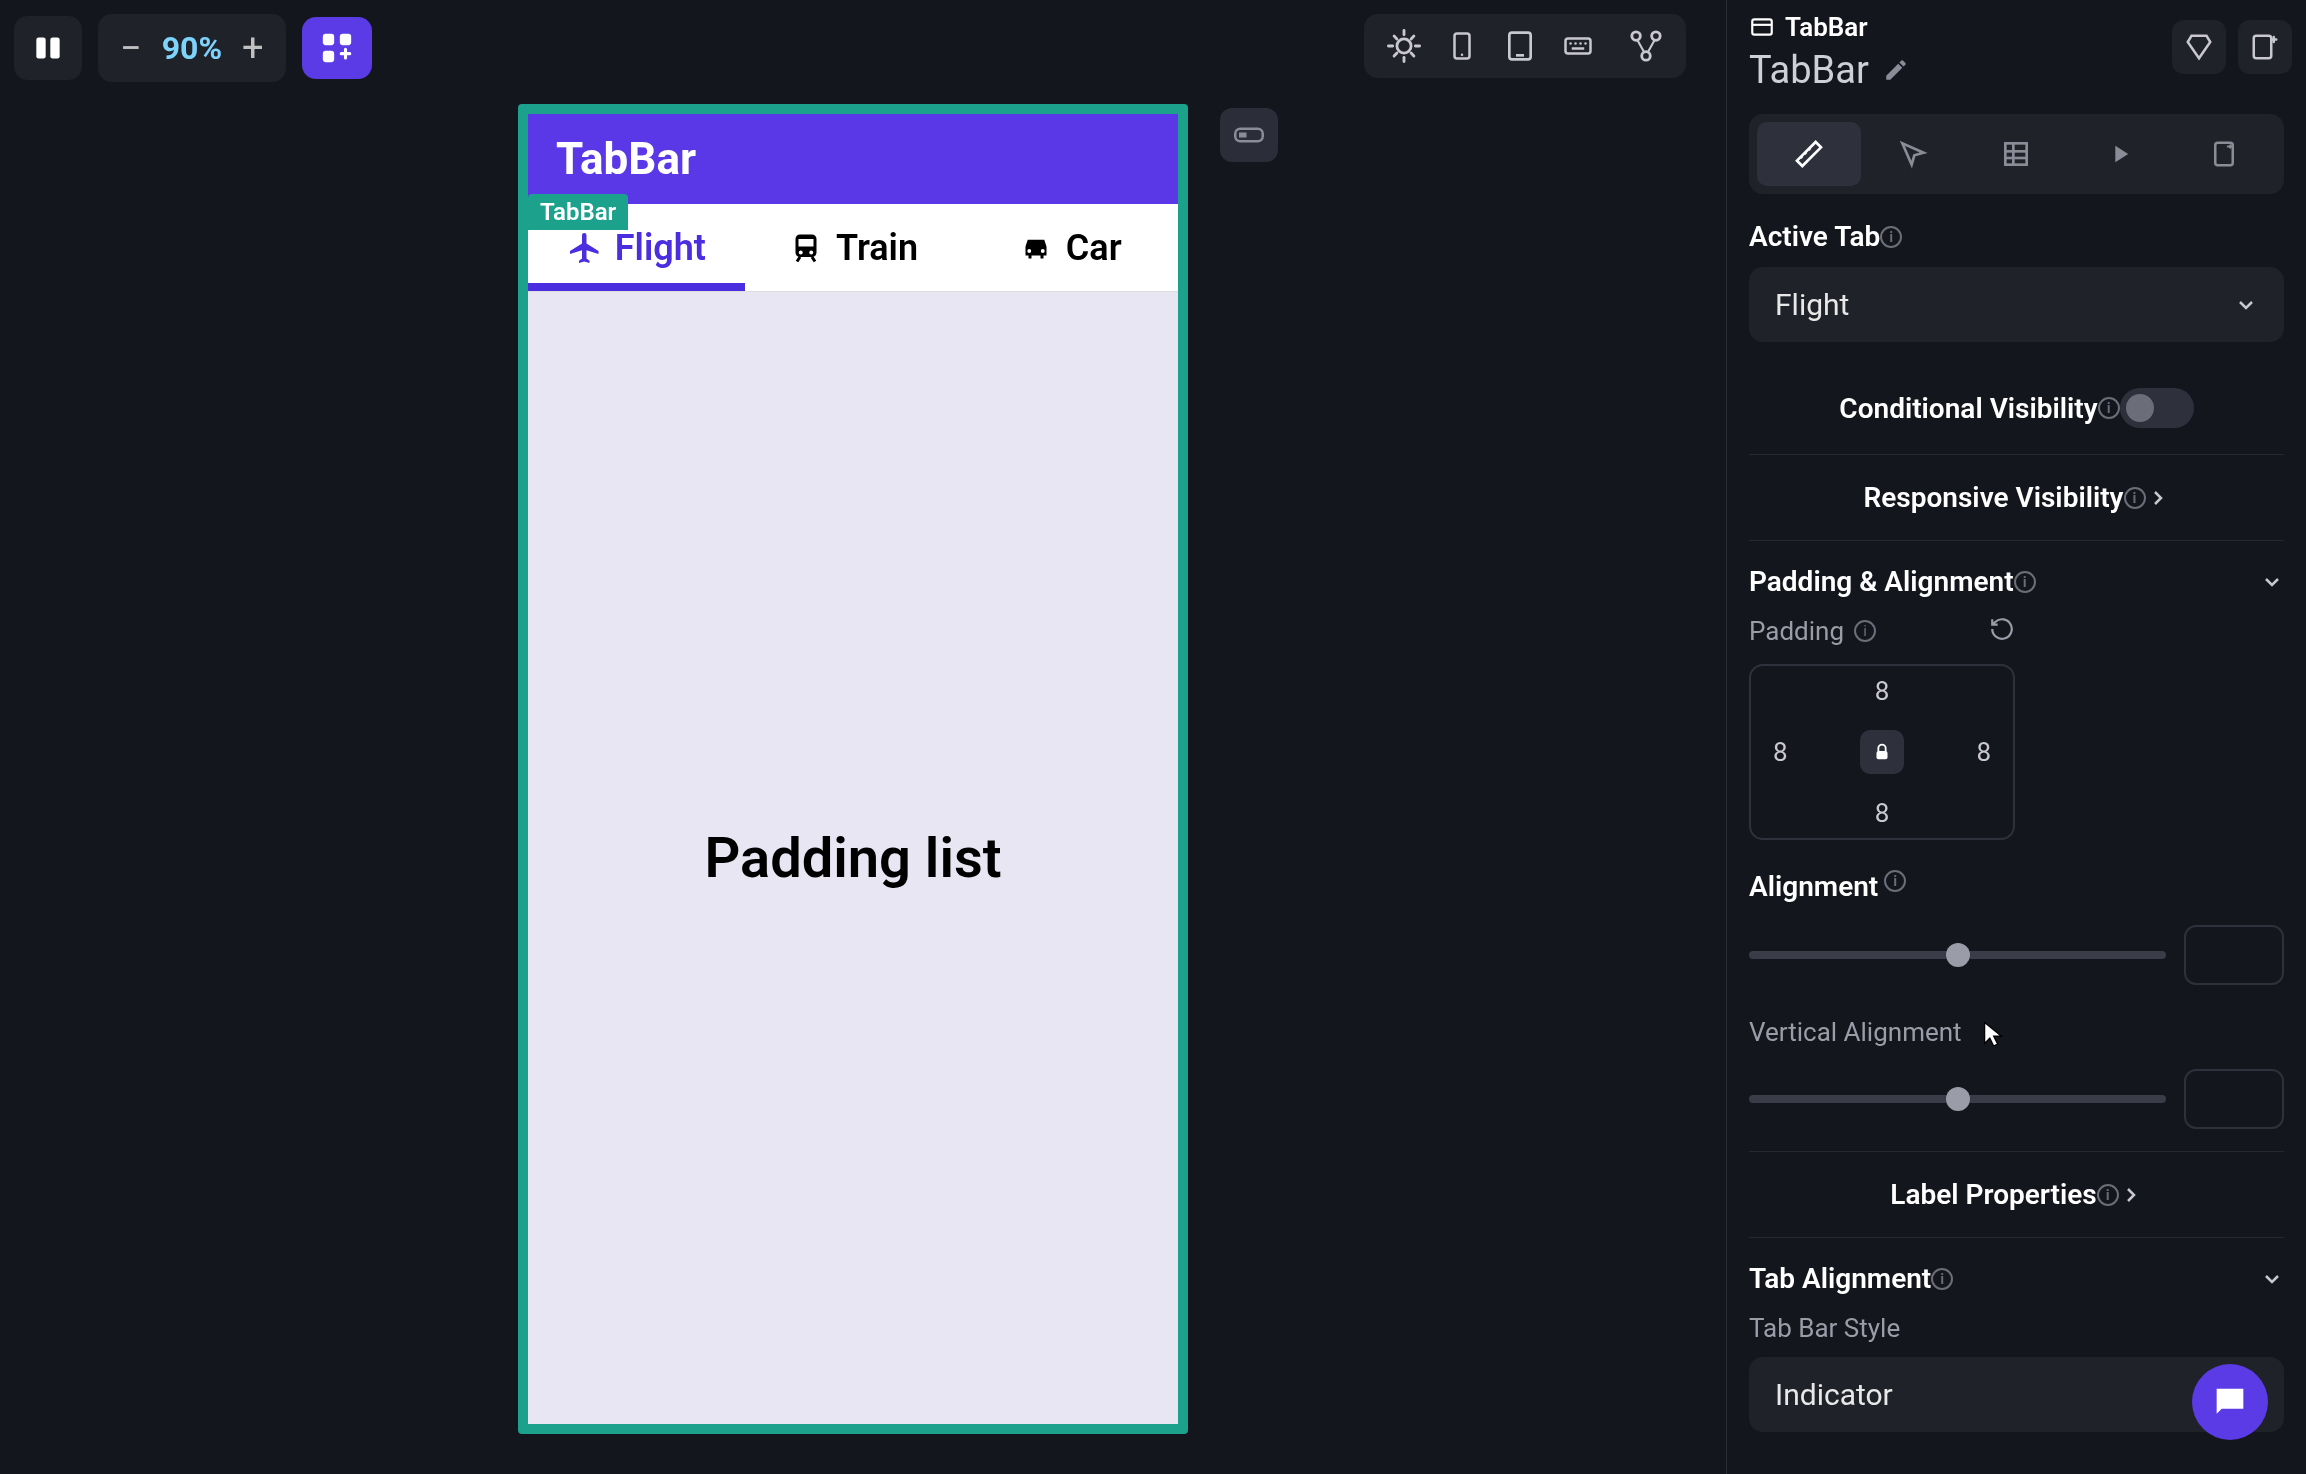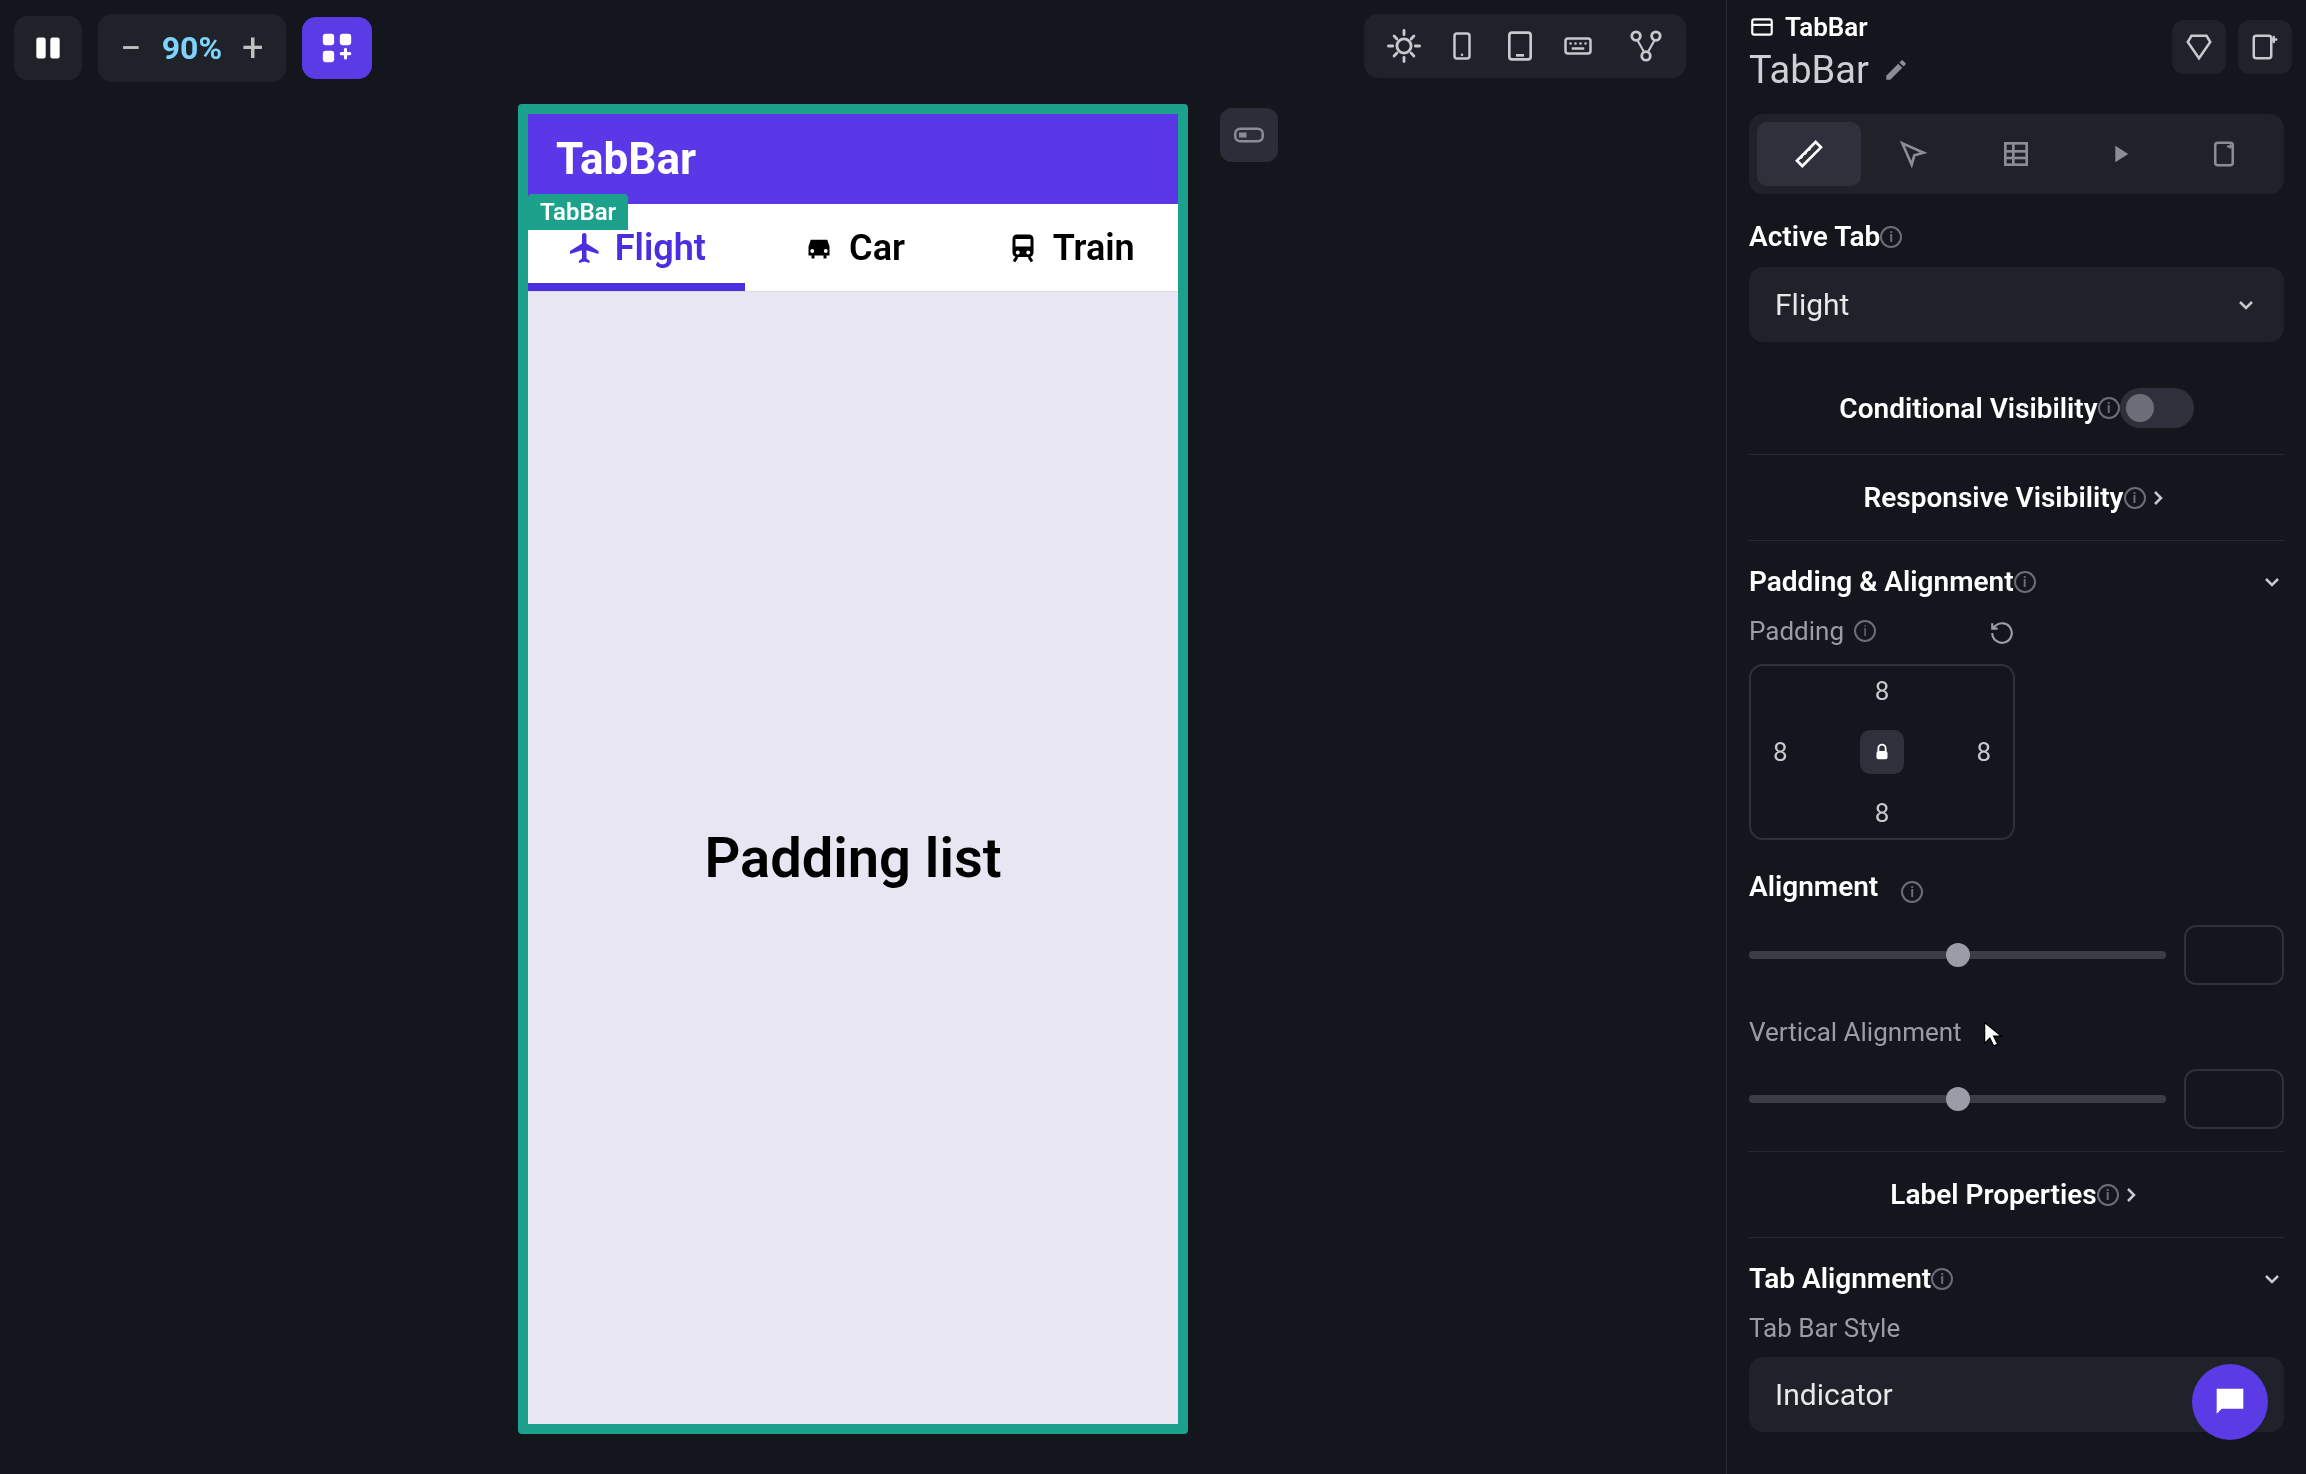--- a/index.html
+++ b/index.html
@@ -50,21 +50,21 @@
   .info-dot { width:22px; height:22px; border:2px solid #6b6e78; border-radius:50%; display:inline-flex; align-items:center; justify-content:center; font-size:15px; color:#6b6e78; }
   .chev { width:24px; height:24px; }
   
   .select-box { background:#1f2229; border-radius:14px; padding:20px 26px; display:flex; align-items:center; justify-content:space-between; margin-top:14px; font-size:30px; }
   
   .toggle-sw { width:74px; height:40px; background:#2e313c; border-radius:20px; position:relative; }
   .toggle-sw::after { content:''; position:absolute; left:6px; top:6px; width:28px; height:28px; background:#6b6e78; border-radius:50%; }
   
   .section-hdr { display:flex; align-items:center; justify-content:space-between; padding:24px 0 8px; }
   .section-hdr .prop-label { font-size:28px; }
-  .sub-label { font-size:26px; color:#9a9da8; display:flex; align-items:flex-end; gap:23px; padding:10px 0; }
+  .sub-label { font-size:26px; color:#9a9da8; display:flex; align-items:flex-start; gap:6px; padding:10px 0; }
   
   .padding-box { width:266px; height:176px; border:2px solid #2e313c; border-radius:14px; margin-top:8px; position:relative; display:flex; align-items:center; justify-content:center; }
   .pad-val { position:absolute; font-size:26px; color:#c8c8ce; }
   .pad-top { top:10px; left:50%; transform:translateX(-50%); }
   .pad-right { right:22px; top:50%; transform:translateY(-50%); }
   .pad-bottom { bottom:10px; left:50%; transform:translateX(-50%); }
   .pad-left { left:22px; top:50%; transform:translateY(-50%); }
   .lock-center { width:44px; height:44px; background:#2e313c; border-radius:10px; display:flex; align-items:center; justify-content:center; }
   .reset-ic { width:26px; height:26px; }
   
@@ -161,35 +161,35 @@
       </div>
       <div class="tabbar-row">
         <div class="tab-item active">
           <svg viewBox="0 0 24 24" width="36" height="36">
               <path d="M21 16v-2l-8-5V3.5a1.5 1.5 0 0 0-3 0V9l-8 5v2l8-2.5V19l-2 1.5V22l3.5-1 3.5 1v-1.5L13 19v-5.5l8 2.5z" fill="#4a2ee0"></path>
             </svg>
           <span>Flight</span>
         </div>
         <div class="tab-item" style="color:#000">
           <svg viewBox="0 0 24 24" width="36" height="36">
-              <path d="M5 11l1.5-4.5h11L19 11m-14 0h14v6h-2v2h-2v-2H9v2H7v-2H5v-6z" fill="#000"></path>
-              <circle cx="7.5" cy="14" r="1.3" fill="#fff"></circle>
-              <circle cx="16.5" cy="14" r="1.3" fill="#fff"></circle>
-            </svg>
-          <span>Car</span>
-        </div>
-        <div class="tab-item" style="color:#000">
-          <svg viewBox="0 0 24 24" width="36" height="36">
               <rect x="5" y="3" width="14" height="15" rx="3" fill="#000"></rect>
               <rect x="7" y="6" width="10" height="5" fill="#fff"></rect>
               <circle cx="8.5" cy="15" r="1.3" fill="#fff"></circle>
               <circle cx="15.5" cy="15" r="1.3" fill="#fff"></circle>
               <path d="M8 18l-2 3M16 18l2 3" stroke="#000" stroke-width="2"></path>
             </svg>
           <span>Train</span>
+        </div>
+        <div class="tab-item" style="color:#000">
+          <svg viewBox="0 0 24 24" width="36" height="36">
+              <path d="M5 11l1.5-4.5h11L19 11m-14 0h14v6h-2v2h-2v-2H9v2H7v-2H5v-6z" fill="#000"></path>
+              <circle cx="7.5" cy="14" r="1.3" fill="#fff"></circle>
+              <circle cx="16.5" cy="14" r="1.3" fill="#fff"></circle>
+            </svg>
+          <span>Car</span>
         </div>
         <div class="tab-indicator"></div>
       </div>
       <div class="body-content">
         <span>Padding list</span>
       </div>
     </div>
   </div>
 </div>
 

